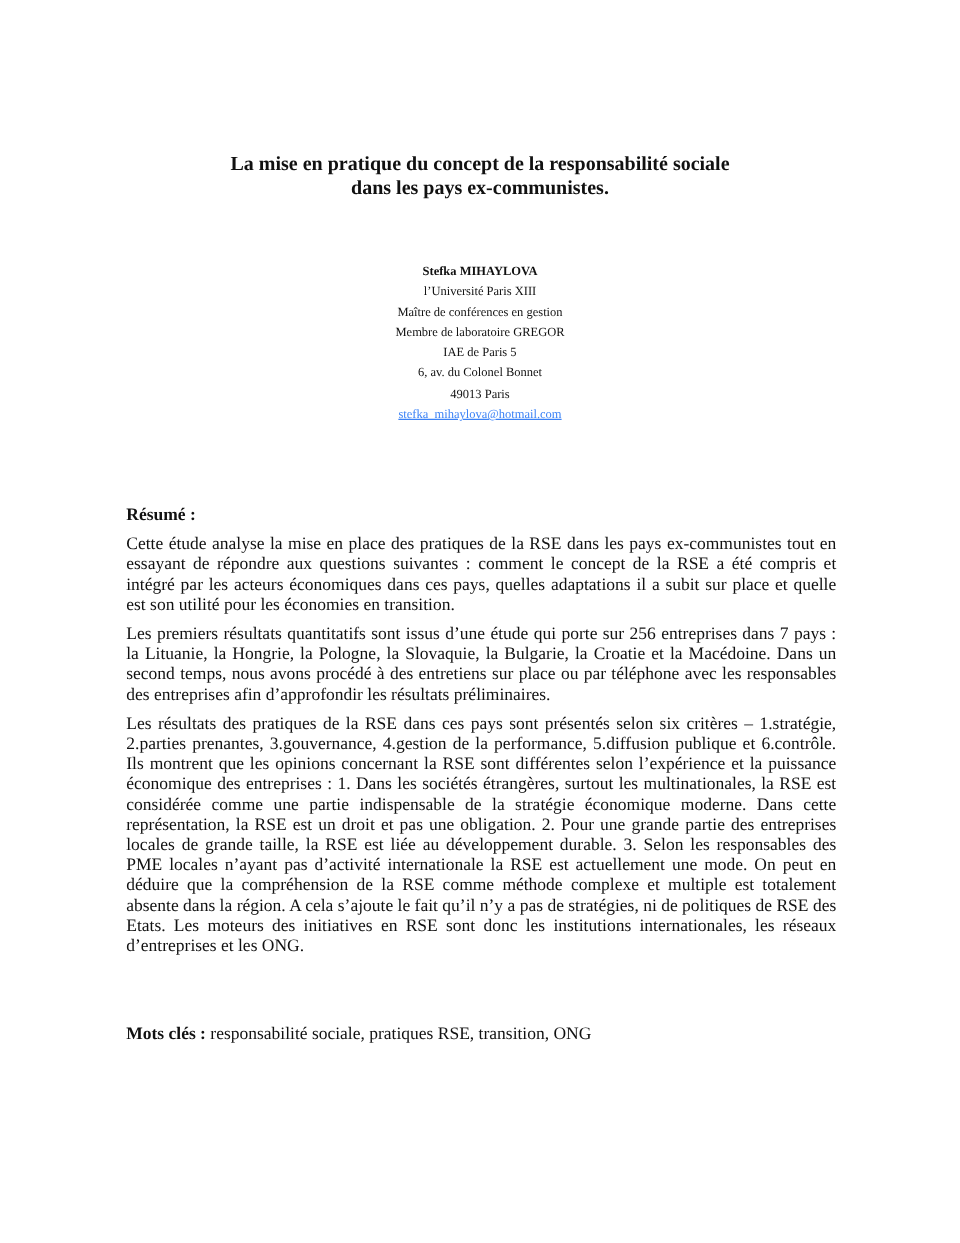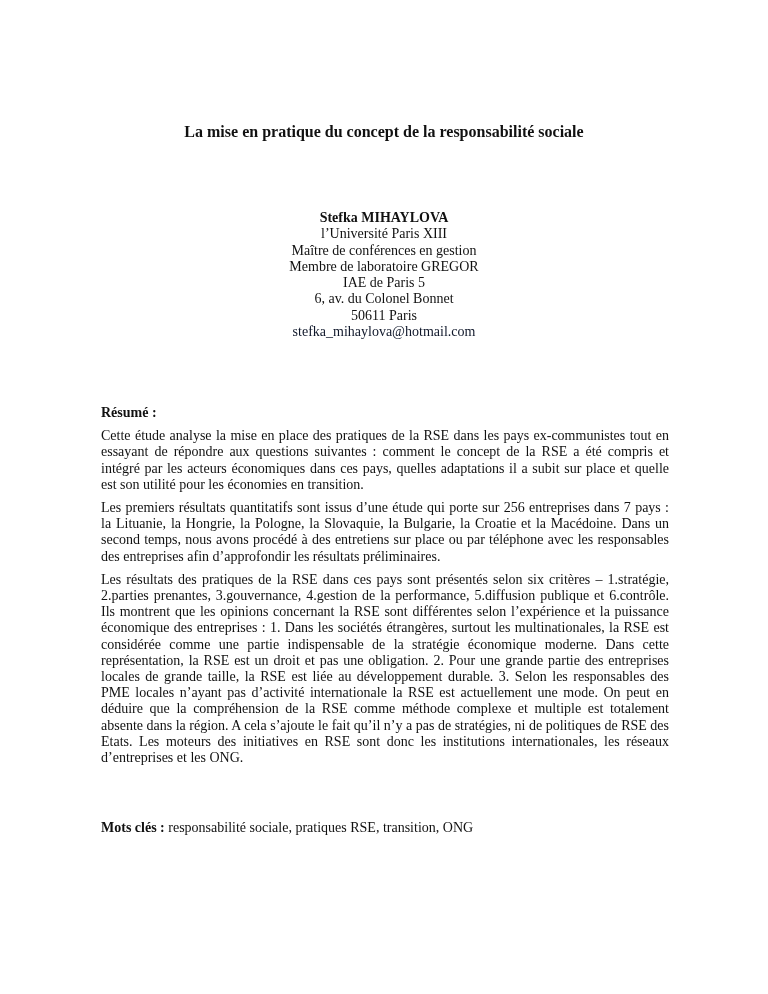--- a/index.html
+++ b/index.html
@@ -8,51 +8,52 @@
       font-family: "Liberation Serif", "DejaVu Serif", serif;
       color: #111111;
     }
     .title {
       position: absolute; top: 122px; left: 0; width: 768px;
       text-align: center; font-weight: bold; font-size: 16px; line-height: 19px;
     }
     .title div { white-space: nowrap; }
     .author-block {
       position: absolute; top: 210px; left: 0; width: 768px;
-      text-align: center; font-size: 14px; line-height: 16.3px;
+      text-align: center; font-size: 10px; line-height: 16.3px;
     }
     .author-name { font-weight: bold; }
-    .email { color: #0f172a; cursor: pointer; }
+    .email { color: #3b82f6; text-decoration: underline; cursor: pointer; }
     .abstract {
       position: absolute; top: 405px; left: 101px; width: 568px;
       font-size: 14px; line-height: 16.2px;
     }
     .abstract-heading { font-weight: bold; margin: 0 0 7px 0; }
     .abstract p { margin: 0 0 7px 0; text-align: justify; }
     .keywords {
       position: absolute; top: 820px; left: 101px; width: 568px;
       font-size: 14px; line-height: 16px;
     }
     .keywords-label { font-weight: bold; margin-top: 32px; }
   </style>
 </head>
 <body>
 
 <div class="title">
   <div>La mise en pratique du concept de la responsabilité sociale</div>
+  <div>dans les pays ex-communistes.</div>
 </div>
 
 <div class="author-block">
   <div class="author-name">Stefka MIHAYLOVA</div>
   <div>l’Université Paris XIII</div>
   <div>Maître de conférences en gestion</div>
   <div>Membre de laboratoire GREGOR</div>
   <div>IAE de Paris 5</div>
   <div>6, av. du Colonel Bonnet</div>
-  <div>50611 Paris</div>
+  <div>49013 Paris</div>
   <div><a class="email" title="stefka_mihaylova@hotmail.com">stefka_mihaylova@hotmail.com</a></div>
 </div>
 
 <div class="abstract">
   <div class="abstract-heading">Résumé :</div>
   <p>Cette étude analyse la mise en place des pratiques de la RSE dans les pays ex-communistes tout en essayant de répondre aux questions suivantes : comment le concept de la RSE a été compris et intégré par les acteurs économiques dans ces pays, quelles adaptations il a subit sur place et quelle est son utilité pour les économies en transition.</p>
   <p>Les premiers résultats quantitatifs sont issus d’une étude qui porte sur 256 entreprises dans 7 pays : la Lituanie, la Hongrie, la Pologne, la Slovaquie, la Bulgarie, la Croatie et la Macédoine. Dans un second temps, nous avons procédé à des entretiens sur place ou par téléphone avec les responsables des entreprises afin d’approfondir les résultats préliminaires.</p>
   <p>Les résultats des pratiques de la RSE dans ces pays sont présentés selon six critères – 1.stratégie, 2.parties prenantes, 3.gouvernance, 4.gestion de la performance, 5.diffusion publique et 6.contrôle. Ils montrent que les opinions concernant la RSE sont différentes selon l’expérience et la puissance économique des entreprises : 1. Dans les sociétés étrangères, surtout les multinationales, la RSE est considérée comme une partie indispensable de la stratégie économique moderne. Dans cette représentation, la RSE est un droit et pas une obligation. 2. Pour une grande partie des entreprises locales de grande taille, la RSE est liée au développement durable. 3. Selon les responsables des PME locales n’ayant pas d’activité internationale la RSE est actuellement une mode. On peut en déduire que la compréhension de la RSE comme méthode complexe et multiple est totalement absente dans la région. A cela s’ajoute le fait qu’il n’y a pas de stratégies, ni de politiques de RSE des Etats. Les moteurs des initiatives en RSE sont donc les institutions internationales, les réseaux d’entreprises et les ONG.</p>
 </div>
 

